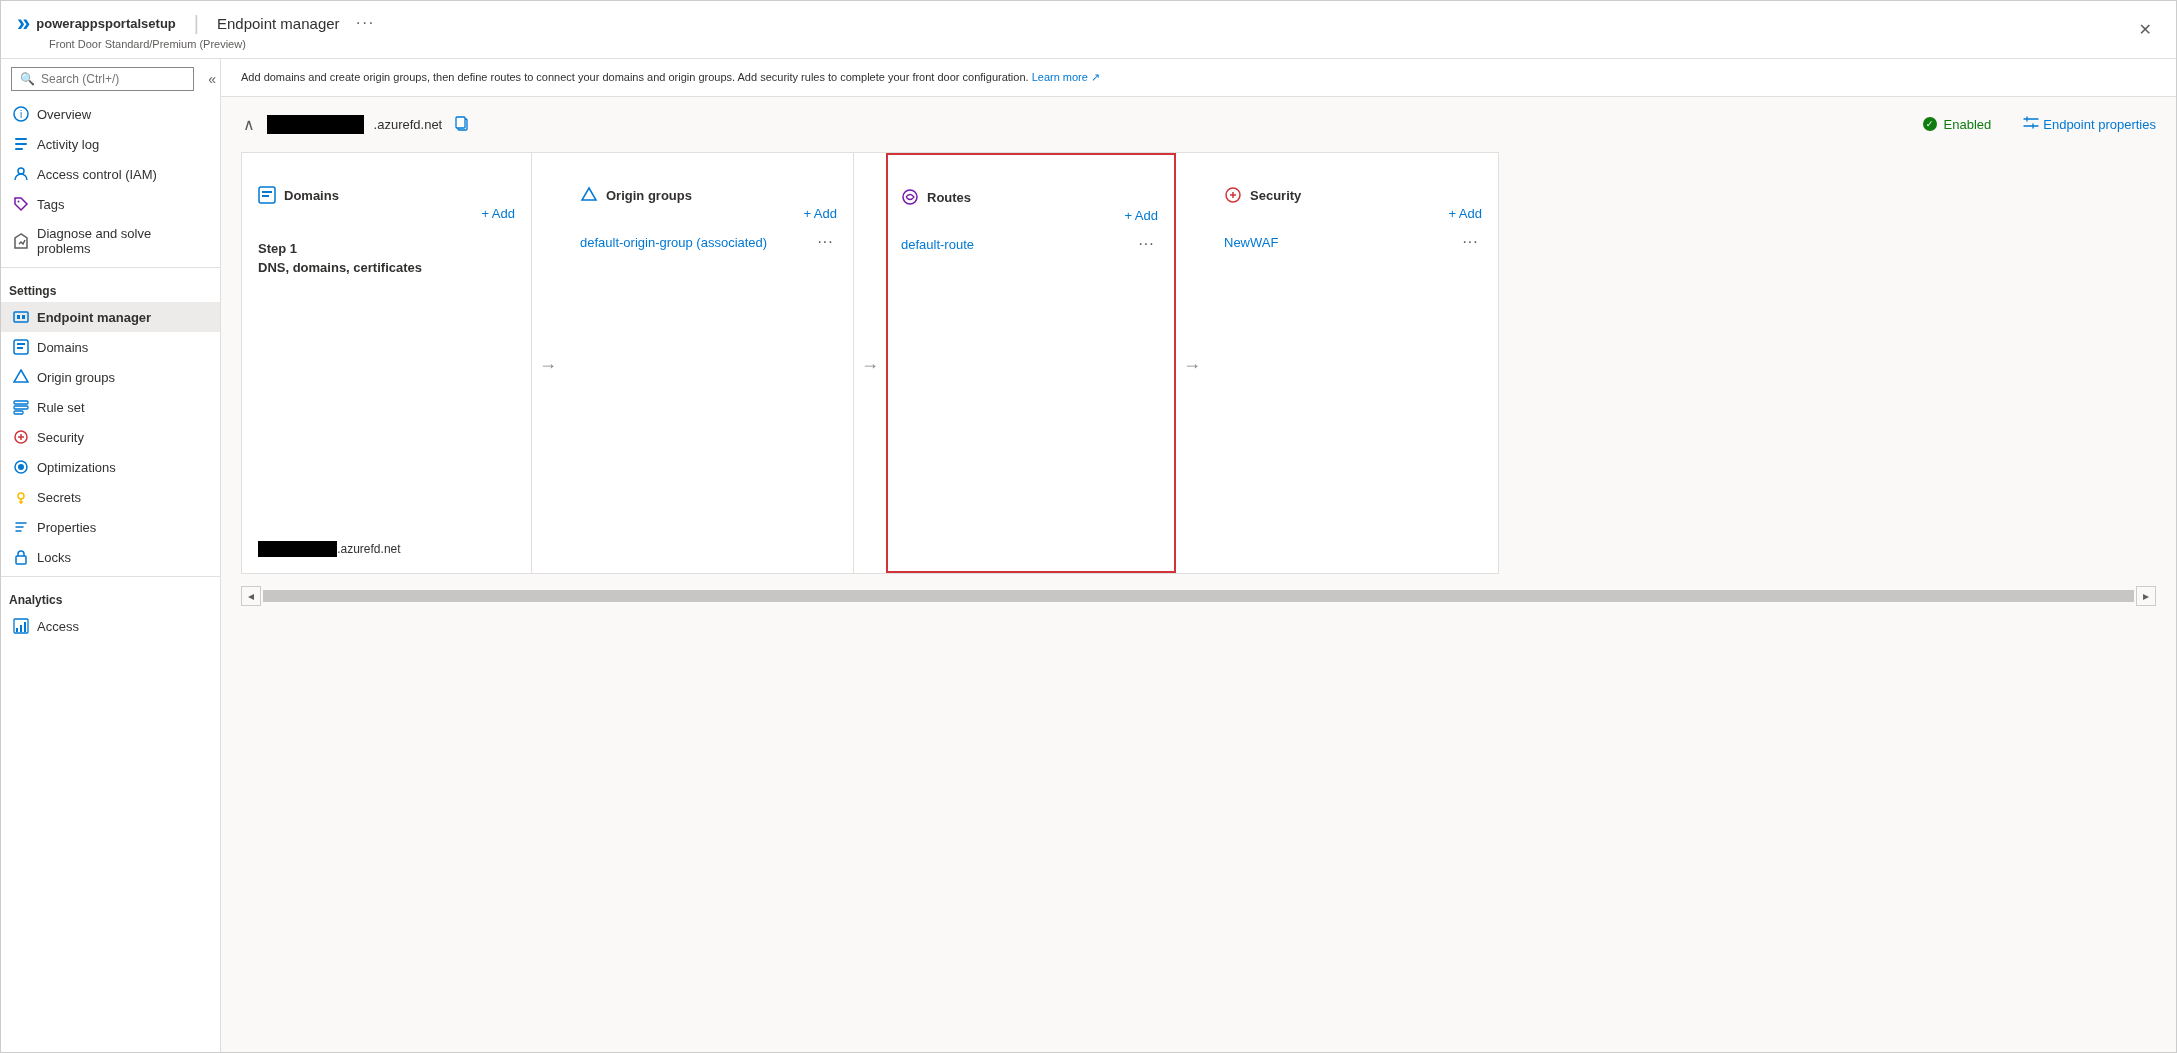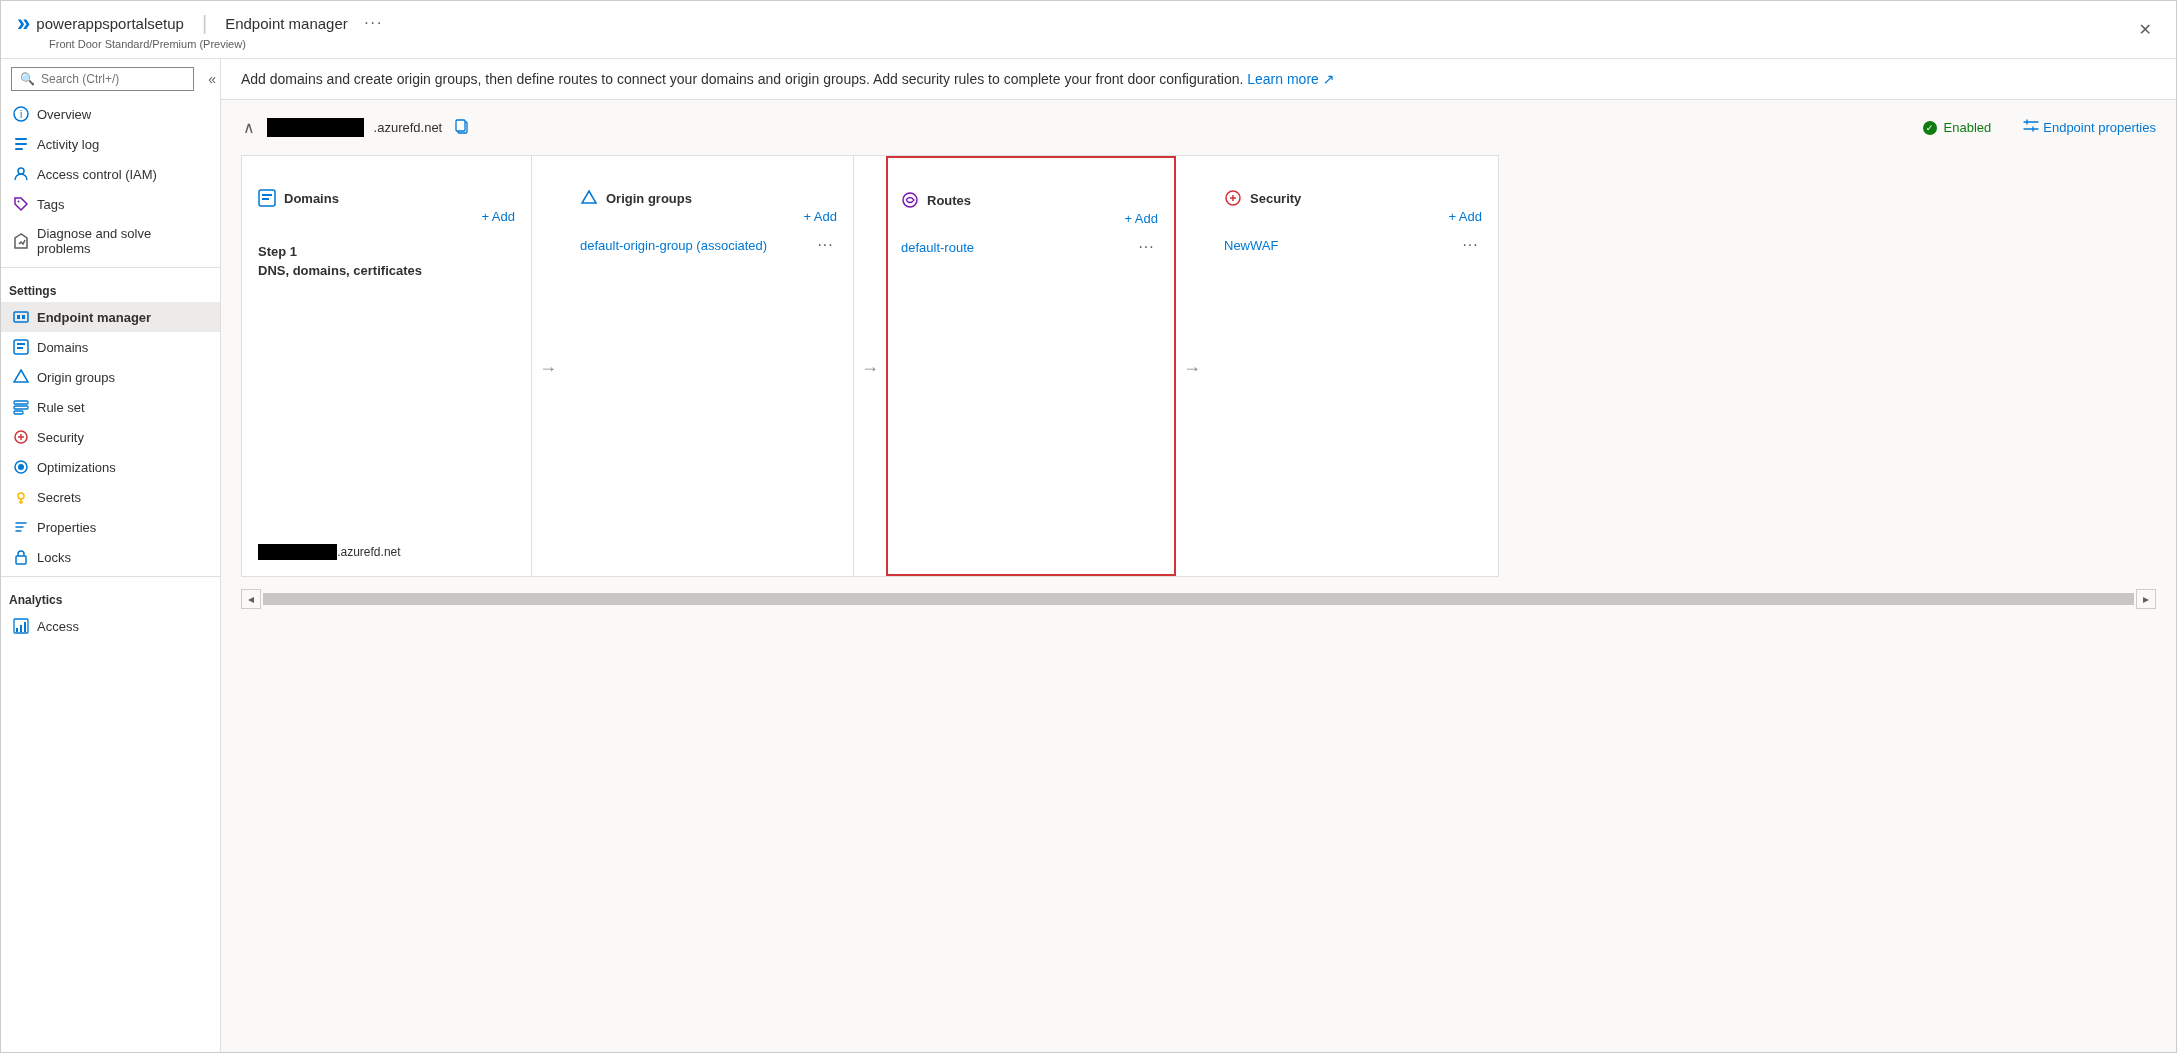--- a/index.html
+++ b/index.html
@@ -4,21 +4,21 @@
   <style>
     * { box-sizing: border-box; margin: 0; padding: 0; }
     body { font-family: 'Segoe UI', Arial, sans-serif; font-size: 13px; background: #f3f2f1; color: #323130; }
     
     .app-container { display: flex; flex-direction: column; height: 100vh; background: #fff; border: 1px solid #ccc; }
     
     
     .header { display: flex; align-items: center; padding: 8px 16px; border-bottom: 1px solid #e1dfdd; background: #fff; min-height: 48px; }
     .header-logo { display: flex; align-items: center; gap: 8px; }
     .logo-icon { color: #0078d4; font-size: 22px; font-weight: bold; letter-spacing: -2px; }
-    .header-title { font-size: 15px; font-weight: 400; color: #323130; }
+    .header-title { font-size: 13px; font-weight: 700; color: #323130; }
     .header-separator { margin: 0 10px; color: #ccc; font-size: 20px; font-weight: 300; }
     .header-resource { font-size: 15px; color: #323130; font-weight: 400; }
     .header-dots { margin-left: 10px; color: #605e5c; cursor: pointer; font-size: 16px; }
     .header-close { margin-left: auto; cursor: pointer; font-size: 16px; color: #605e5c; background: none; border: none; padding: 4px 8px; }
     .header-left { display: flex; flex-direction: column; }
     .header-top-row { display: flex; align-items: center; }
 
     
     .main-layout { display: flex; flex: 1; overflow: hidden; }
 
@@ -32,29 +32,29 @@
 
     .sidebar-item { display: flex; align-items: center; gap: 8px; padding: 7px 12px; cursor: pointer; font-size: 13px; color: #323130; }
     .sidebar-item.active { background: #edebe9; font-weight: 600; }
     .sidebar-item .item-icon { width: 16px; height: 16px; display: flex; align-items: center; justify-content: center; flex-shrink: 0; }
     
     .sidebar-section-label { padding: 12px 12px 4px 8px; font-size: 12px; font-weight: 700; color: #323130; }
     .sidebar-divider { border: none; border-top: 1px solid #e1dfdd; margin: 4px 0; }
 
     
     .content { flex: 1; display: flex; flex-direction: column; overflow: hidden; background: #faf9f8; }
-    .info-bar { padding: 12px 20px; font-size: 14px; color: #323130; border-bottom: 1px solid #e1dfdd; background: #fff; }
+    .info-bar { padding: 12px 20px; font-size: 11px; color: #323130; border-bottom: 1px solid #e1dfdd; background: #fff; }
     .info-bar a { color: #0078d4; text-decoration: none; }
     
     .endpoint-area { flex: 1; padding: 16px 20px; overflow: auto; }
     
     .endpoint-header { display: flex; align-items: center; gap: 10px; margin-bottom: 16px; }
     .collapse-endpoint { background: none; border: none; cursor: pointer; color: #605e5c; font-size: 16px; padding: 2px; }
     .copy-icon { cursor: pointer; color: #0078d4; font-size: 14px; background: none; border: none; padding: 2px; }
-    .endpoint-status { display: flex; align-items: flex-end; gap: 7px; margin-left: auto; font-size: 13px; color: #107c10; }
+    .endpoint-status { display: flex; align-items: flex-start; gap: 7px; margin-left: auto; font-size: 13px; color: #107c10; }
     .status-dot { width: 14px; height: 14px; background: #107c10; border-radius: 50%; display: flex; align-items: center; justify-content: center; }
     .status-dot::after { content: '✓'; color: white; font-size: 9px; }
     .endpoint-props { display: flex; align-items: center; gap: 4px; color: #0078d4; cursor: pointer; font-size: 13px; margin-left: 16px; }
     .props-icon { font-size: 14px; }
     .card { border-right: 1px solid #e1dfdd; padding: 16px; min-width: 280px; display: flex; flex-direction: column; min-height: 420px; position: relative; }
     .card:last-child { border-right: none; }
     
     .card-header { display: flex; align-items: center; gap: 8px; margin-bottom: 12px; }
     .card-title { font-weight: 600; font-size: 13px; flex: 1; }
     .card-add-btn { color: #0078d4; cursor: pointer; background: none; border: none; font-size: 13px; display: flex; align-items: center; gap: 2px; white-space: nowrap; margin-top: 37px; }

